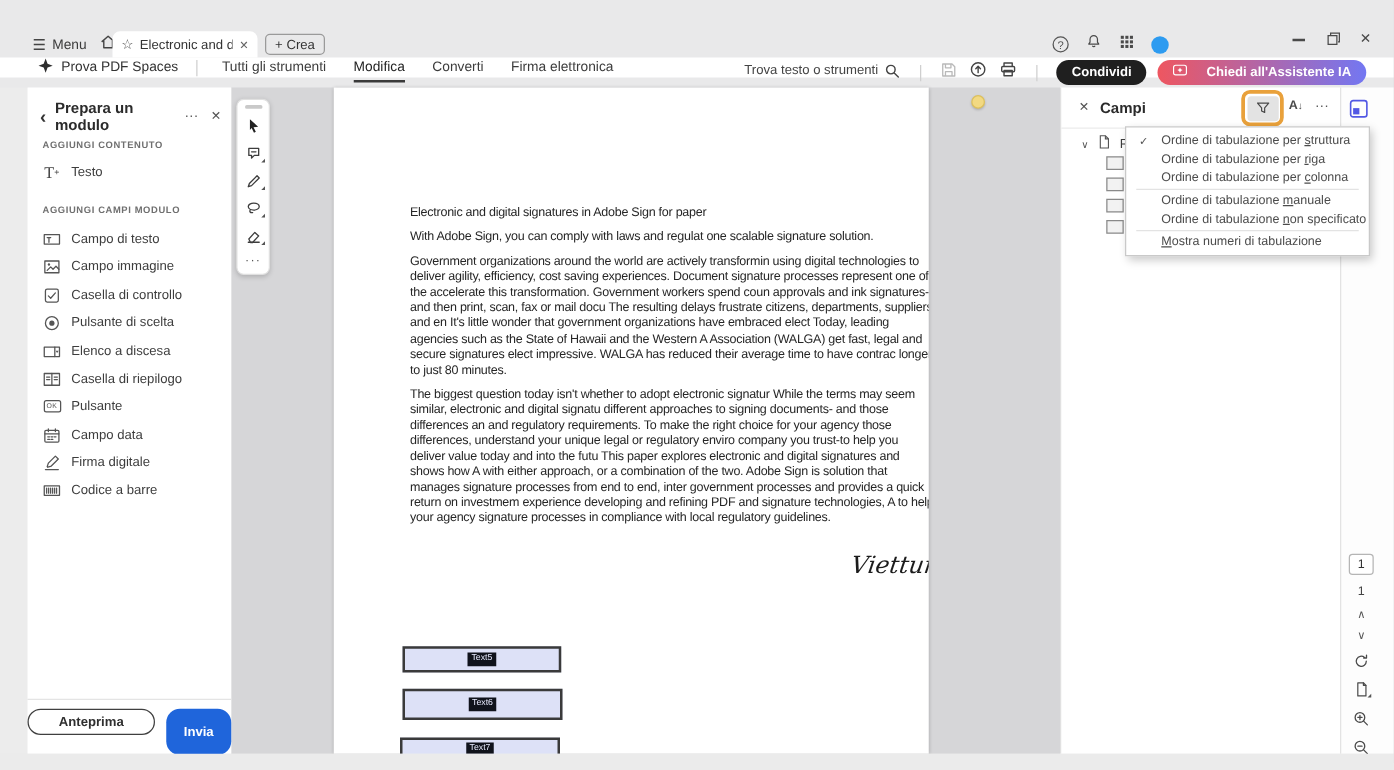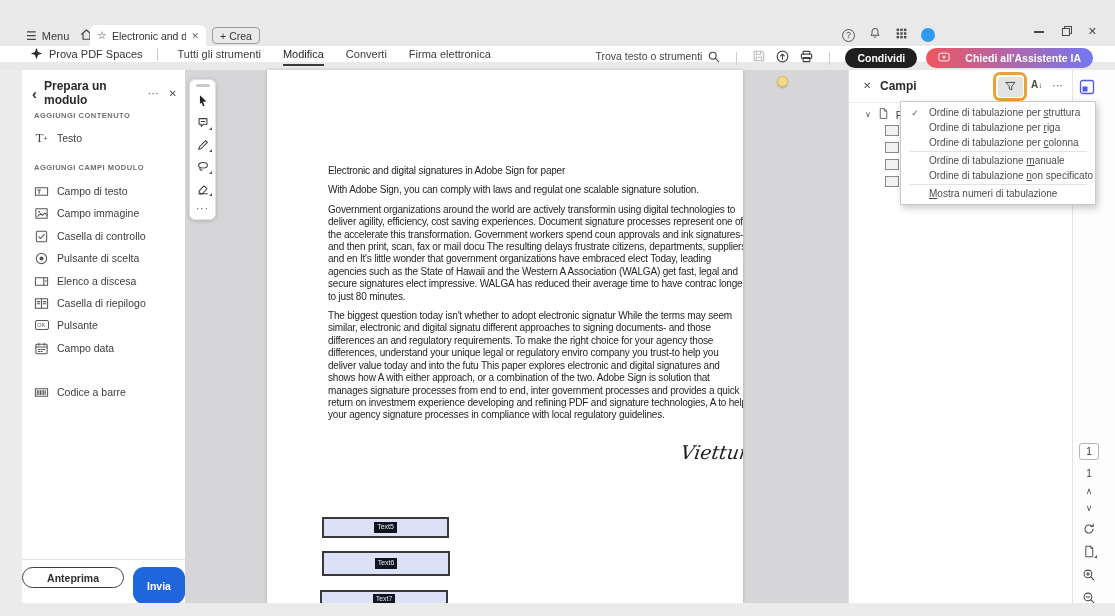--- a/index.html
+++ b/index.html
@@ -310,20 +310,29 @@
     <div class="srow" style="top:268px">
       <span class="sic">
           <svg width="15" height="15" viewBox="0 0 16 16">
             <rect x="2" y="3.5" width="12" height="10" rx="1"></rect>
             <path d="M5 2.3v2.2M11 2.3v2.2M2 6.5h12"></path>
             <path d="M4.5 9h1.5M7.3 9h1.5M10 9h1.5M4.5 11.2h1.5M7.3 11.2h1.5"></path>
           </svg>
         </span>
       <span class="slabel">Campo data</span>
     </div>
+    <div class="srow" style="top:290px">
+      <span class="sic">
+          <svg width="15" height="15" viewBox="0 0 16 16">
+            <path d="M4 11l1-3 6-6 2.5 2.5-6 6-3 1z"></path>
+            <path d="M2.5 13.5h11"></path>
+          </svg>
+        </span>
+      <span class="slabel">Firma digitale</span>
+    </div>
     <div class="srow" style="top:312px">
       <span class="sic">
           <svg width="15" height="15" viewBox="0 0 16 16">
             <rect x="1.5" y="4" width="13" height="8"></rect>
             <path d="M3.5 5.8v4.4M5.2 5.8v4.4M6.9 5.8v4.4M8.6 5.8v4.4M10.3 5.8v4.4M12 5.8v4.4"></path>
           </svg>
         </span>
       <span class="slabel">Codice a barre</span>
     </div>
 

